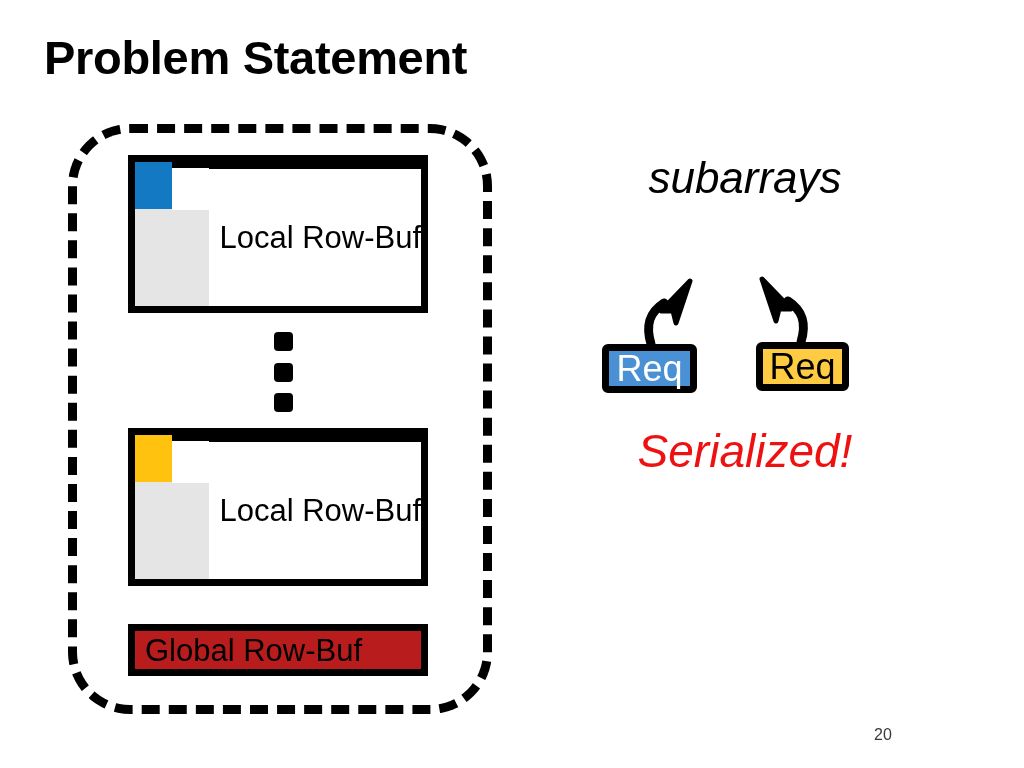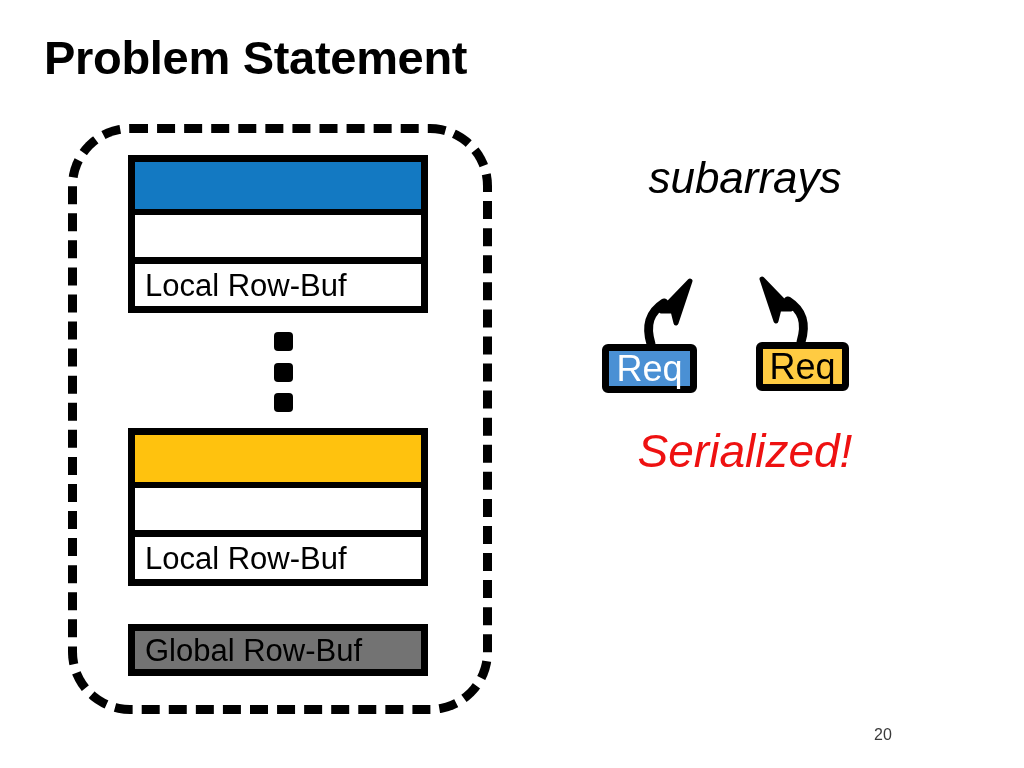--- a/index.html
+++ b/index.html
@@ -41,21 +41,21 @@
     background: transparent;
   }
 
   
   .subarray {
     position: absolute;
     box-sizing: border-box;
     border: 7px solid #000000;
     background: #e5e5e5;
     display: flex;
-    flex-direction: column;
+    flex-direction: row;
   }
   #subarray-top {
     left: 128px;
     top: 155px;
     width: 300px;
     height: 158px;
   }
   #subarray-bottom {
     left: 128px;
     top: 428px;
@@ -93,21 +93,21 @@
 
   
   #global-row-buf {
     position: absolute;
     left: 128px;
     top: 624px;
     width: 300px;
     height: 52px;
     box-sizing: border-box;
     border: 7px solid #000000;
-    background: #737373;
+    background: #b91c1c;
     display: flex;
     align-items: center;
     padding-left: 10px;
   }
 
   
   #vertical-ellipsis {
     position: absolute;
     left: 272px;
     top: 332px;

